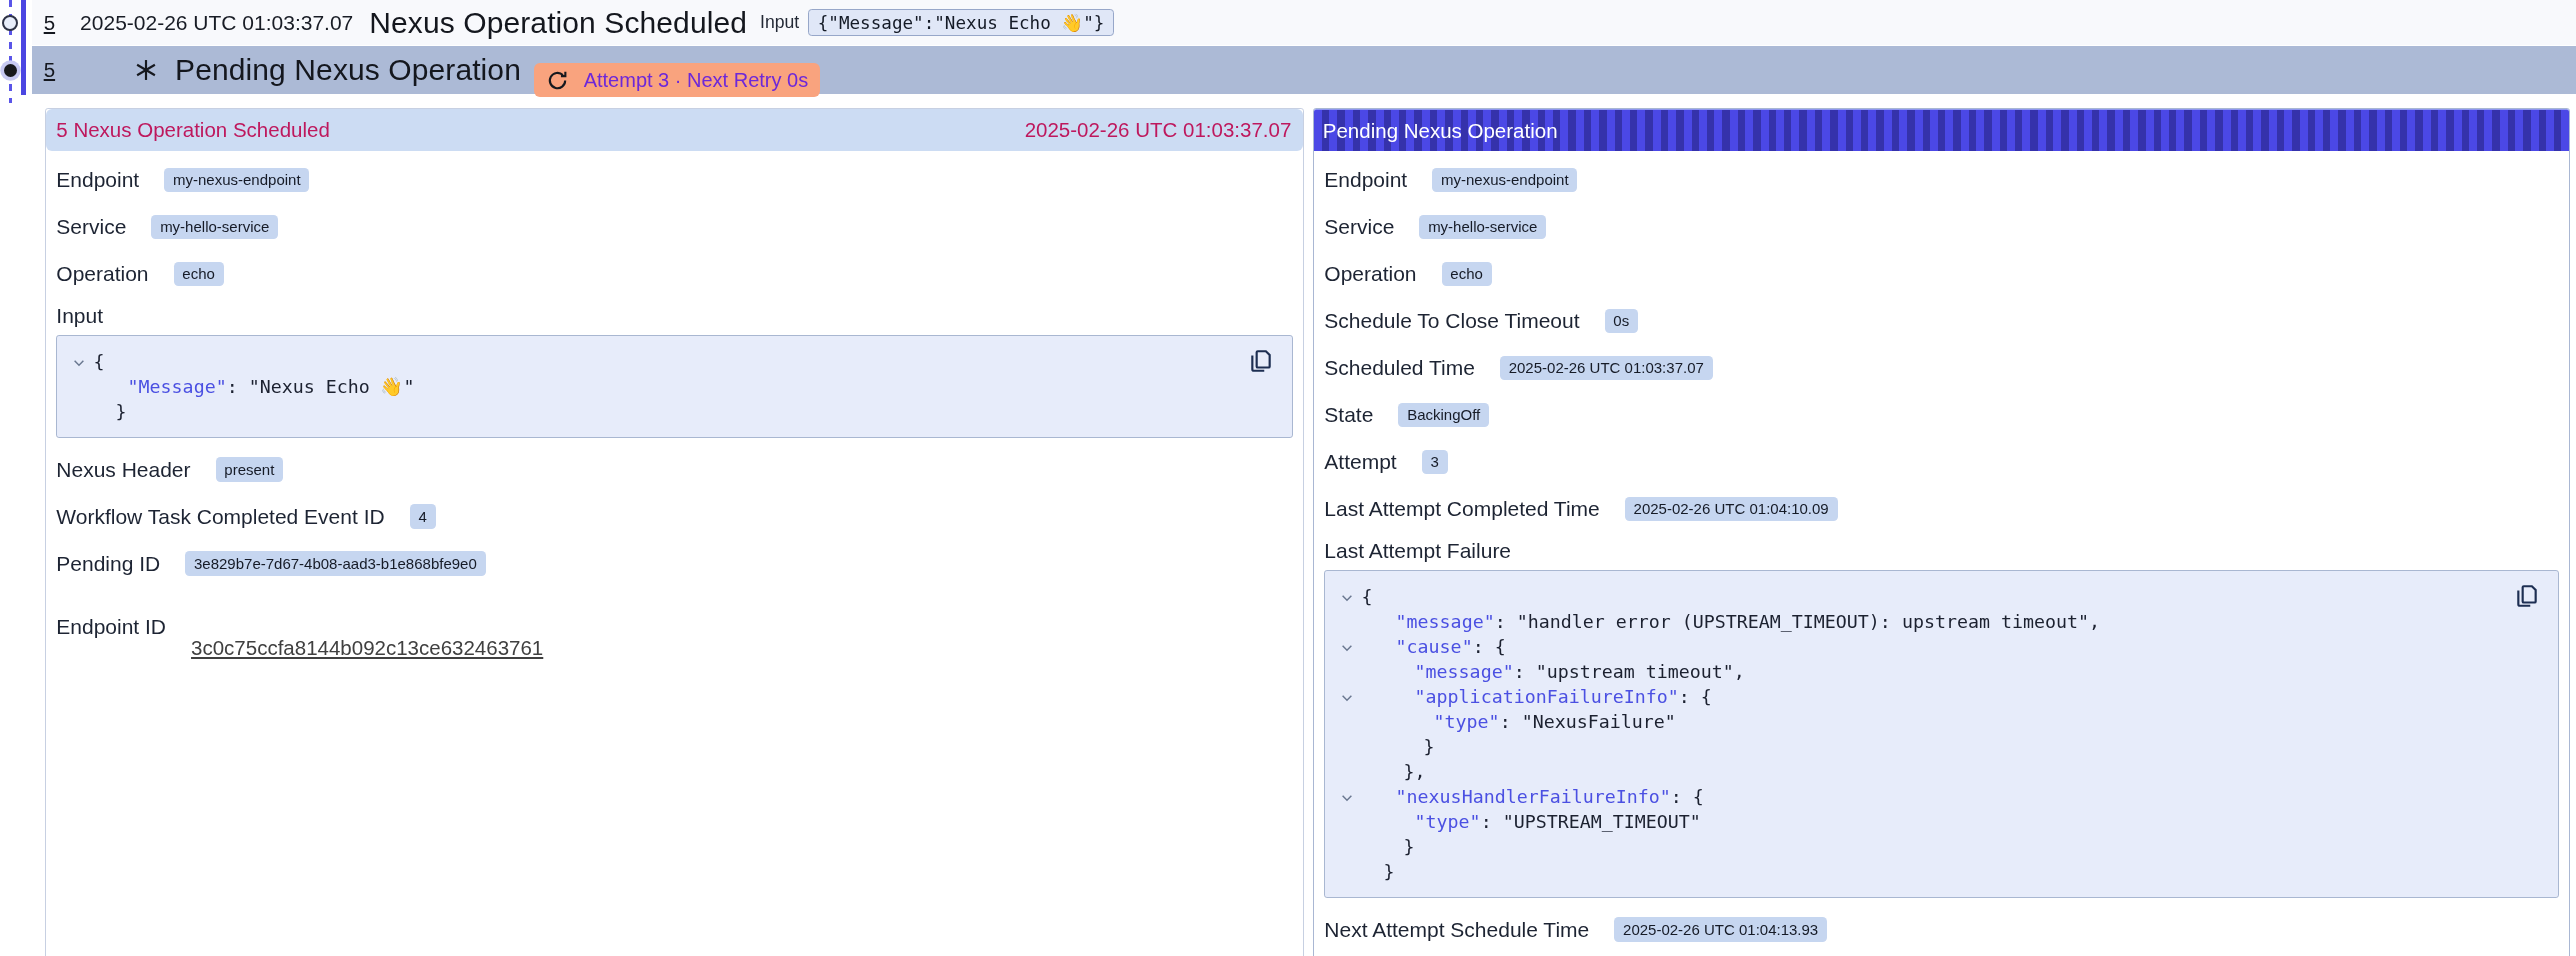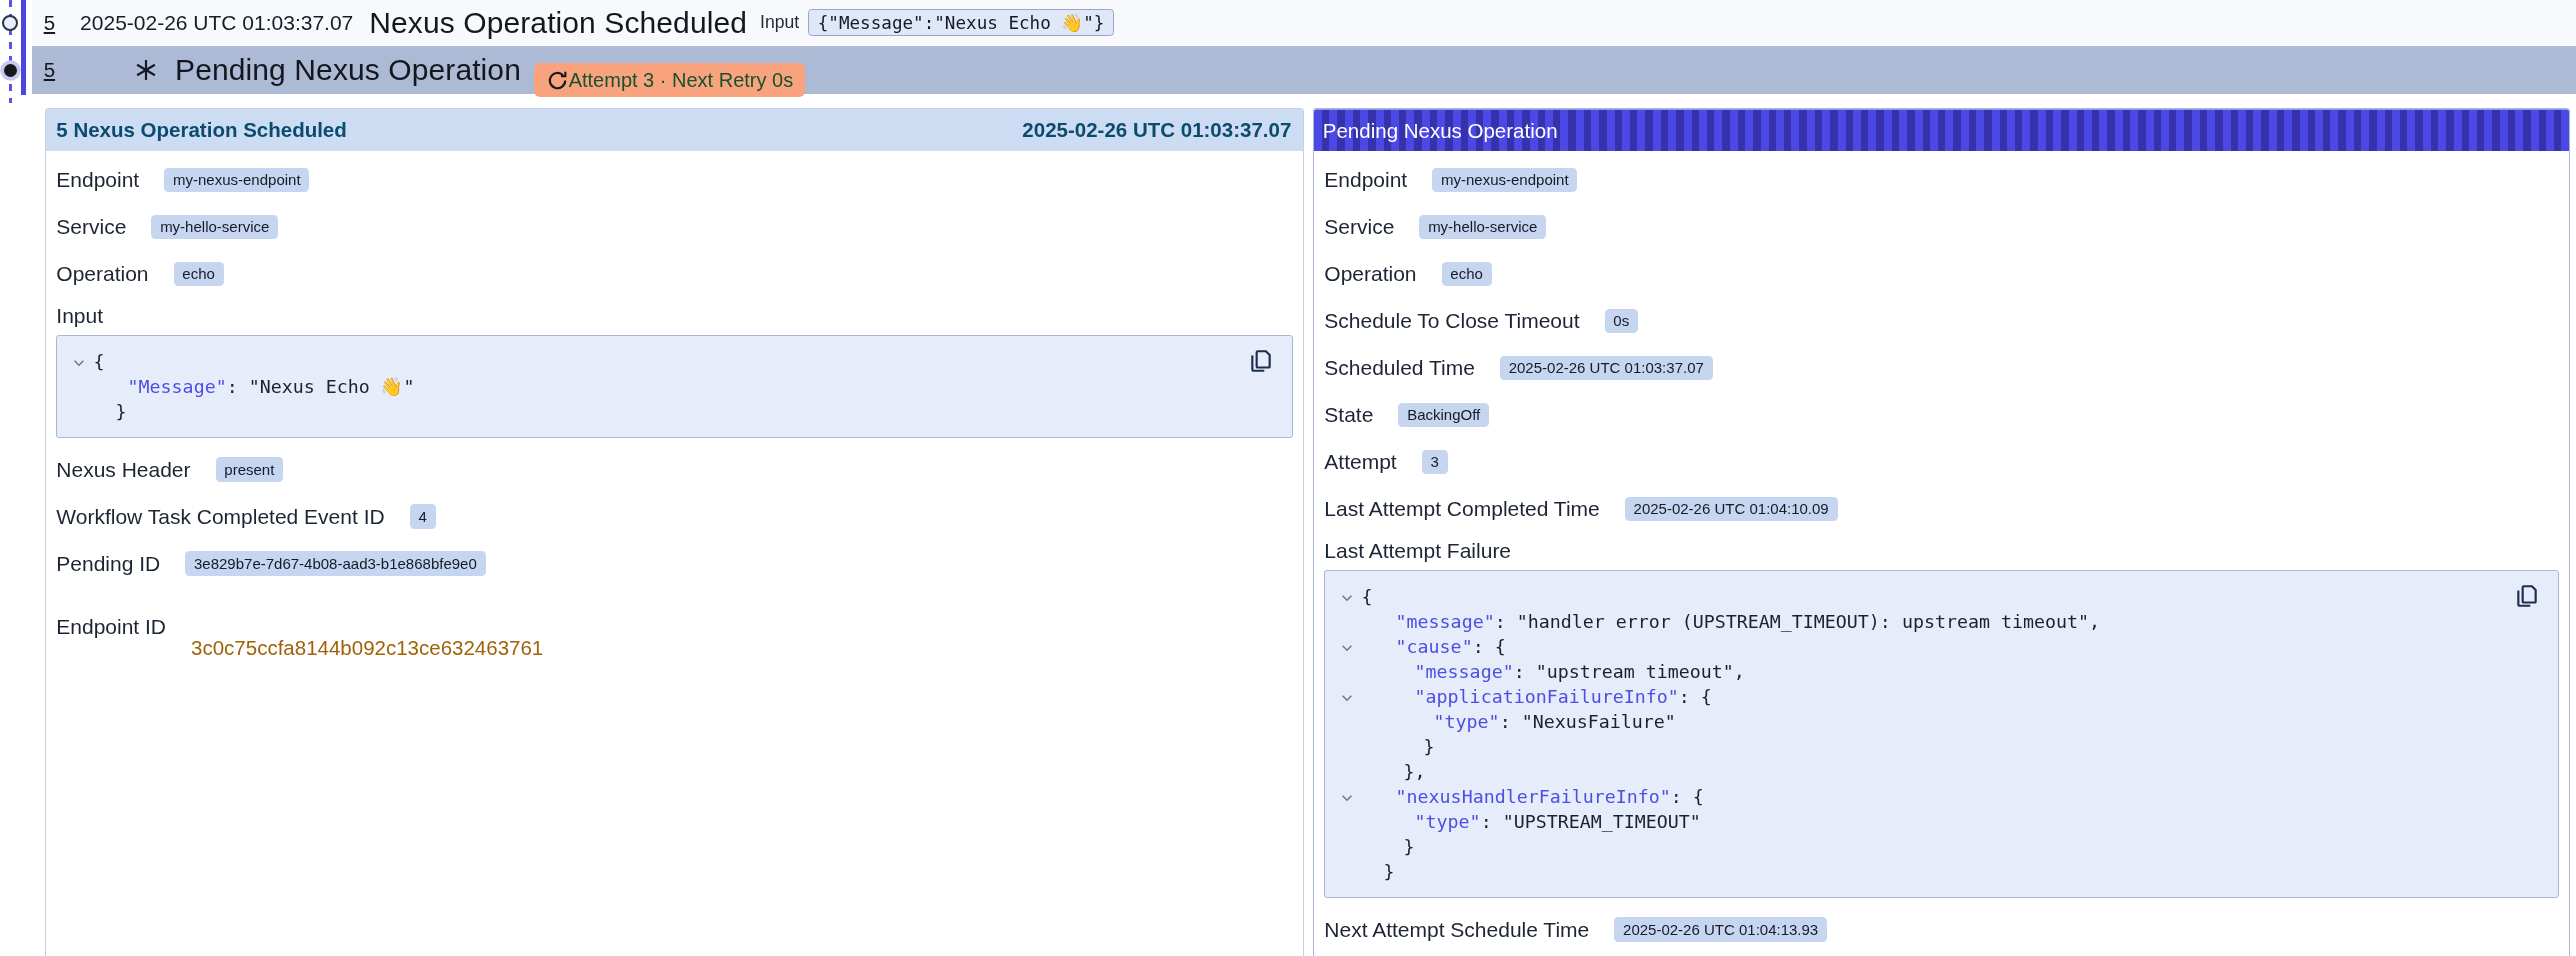--- a/index.html
+++ b/index.html
@@ -21,37 +21,37 @@
   .event-row{position:absolute;left:32px;width:2544px;display:flex;align-items:center;}
   .row1{top:0;height:45px;background:#f8f9fc;}
   .row2{top:46px;height:48px;background:#acbad6;}
   .ev-id{font-size:20.5px;color:#15181f;text-decoration:underline;margin-left:11.7px;cursor:pointer;}
   .ev-ts{font-size:21px;color:#181c25;margin-left:25px;}
   .ev-title{font-size:30px;font-weight:400;color:#14171e;margin-left:16px;letter-spacing:0.1px;}
   .ev-input-label{font-size:17.6px;color:#242a36;margin-left:13px;}
   .ev-input-chip{font-family:"DejaVu Sans Mono", monospace;font-size:17.6px;color:#141a26;
     background:#e0e7f7;border:1.5px solid #97a7c9;border-radius:3.7px;padding:2.9px 8.8px;margin-left:8.8px;}
   .pending-icon{margin-left:78px;display:inline-flex;}
-  .retry-badge{display:inline-flex;align-items:center;gap:0;background:#f9a37e;border-radius:5.9px;
-    padding:5.1px 11.7px;margin-left:13px;font-size:20px;color:#14532d;margin-top:20px;}
+  .retry-badge{display:inline-flex;align-items:center;gap:15px;background:#f9a37e;border-radius:5.9px;
+    padding:5.1px 11.7px;margin-left:13px;font-size:20px;color:#6d28d9;margin-top:20px;}
   
   .panel{position:absolute;top:108px;background:#ffffff;box-sizing:border-box;}
   .panel.left{left:45px;width:1259px;height:879px;border:0.7px solid #c7d0e2;border-radius:2.9px 2.9px 0 0;}
   .panel.right{left:1313px;width:1257px;height:879px;border:1.5px solid #a9b7d3;border-radius:2.9px 2.9px 0 0;}
   .panel-header{height:42px;display:flex;align-items:center;justify-content:space-between;
     font-size:20.5px;border-radius:2.2px 2.2px 0 0;}
-  .panel-header.light{background:#ccdcf3;color:#0c4a6e;font-weight:700;padding:0 11.7px 0 10.3px;}
+  .panel-header.light{background:#ccdcf3;color:#be185d;font-weight:400;padding:0 11.7px 0 10.3px;border-radius:6px;}
   .panel-header.striped{
     background:repeating-linear-gradient(90deg,#4b48e6 0 8px,#3532ab 8px 15.4px);
     color:#ffffff;font-weight:500;padding:0 11.7px 0 8.8px;border-top:1.5px solid #8f97f2;box-sizing:border-box;}
   .panel-body{padding:11.7px 10.3px 10.3px 10.3px;}
   .field{display:flex;align-items:center;gap:25px;min-height:34px;margin-bottom:13px;}
   .flabel{font-size:21px;color:#1d2433;}
   .fbadge{background:#c6d6f0;color:#161b27;font-size:15px;border-radius:4.4px;padding:3.7px 8.8px;}
-  .flink{font-size:20.5px;color:#a16207;cursor:pointer;margin-top:42px;}
+  .flink{font-size:20.5px;color:#404040;text-decoration:underline;cursor:pointer;margin-top:42px;}
   .sect-label{font-size:21px;color:#1d2433;margin:2.9px 0 7.3px 0;}
   
   .code-block{position:relative;background:#e7ecfa;border:0.7px solid #a9b7d1;border-radius:2.9px;
     padding:13px 51px 13px 7.3px;margin-bottom:14.6px;
     font-family:"DejaVu Sans Mono", monospace;font-size:18.3px;line-height:25px;color:#1c2130;}
   .code-line{display:flex;align-items:flex-start;}
   .gutter{width:29px;flex:none;display:flex;justify-content:center;padding-top:6.6px;}
   .code-text{white-space:pre;}
   .key{color:#4b50e2;}
   .copy-btn{position:absolute;top:10.3px;right:16px;width:29px;height:29px;background:none;border:none;

